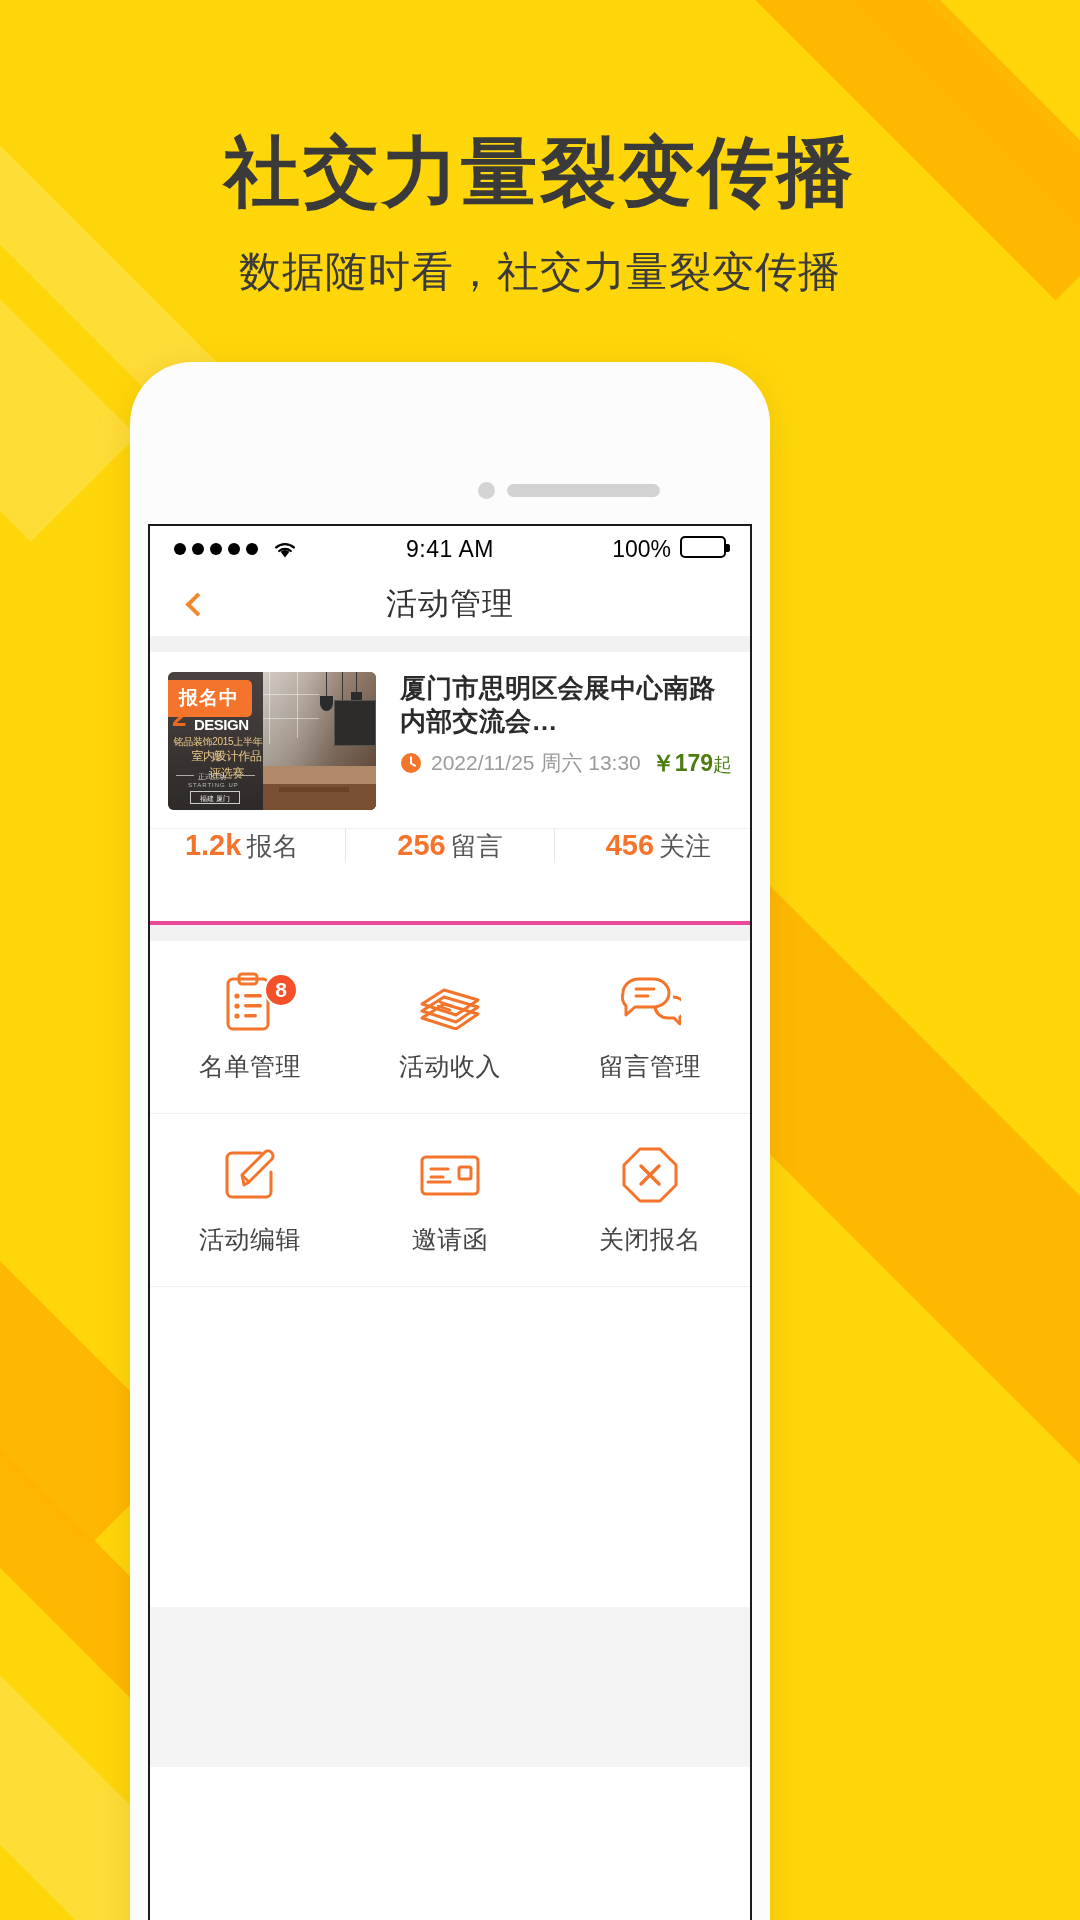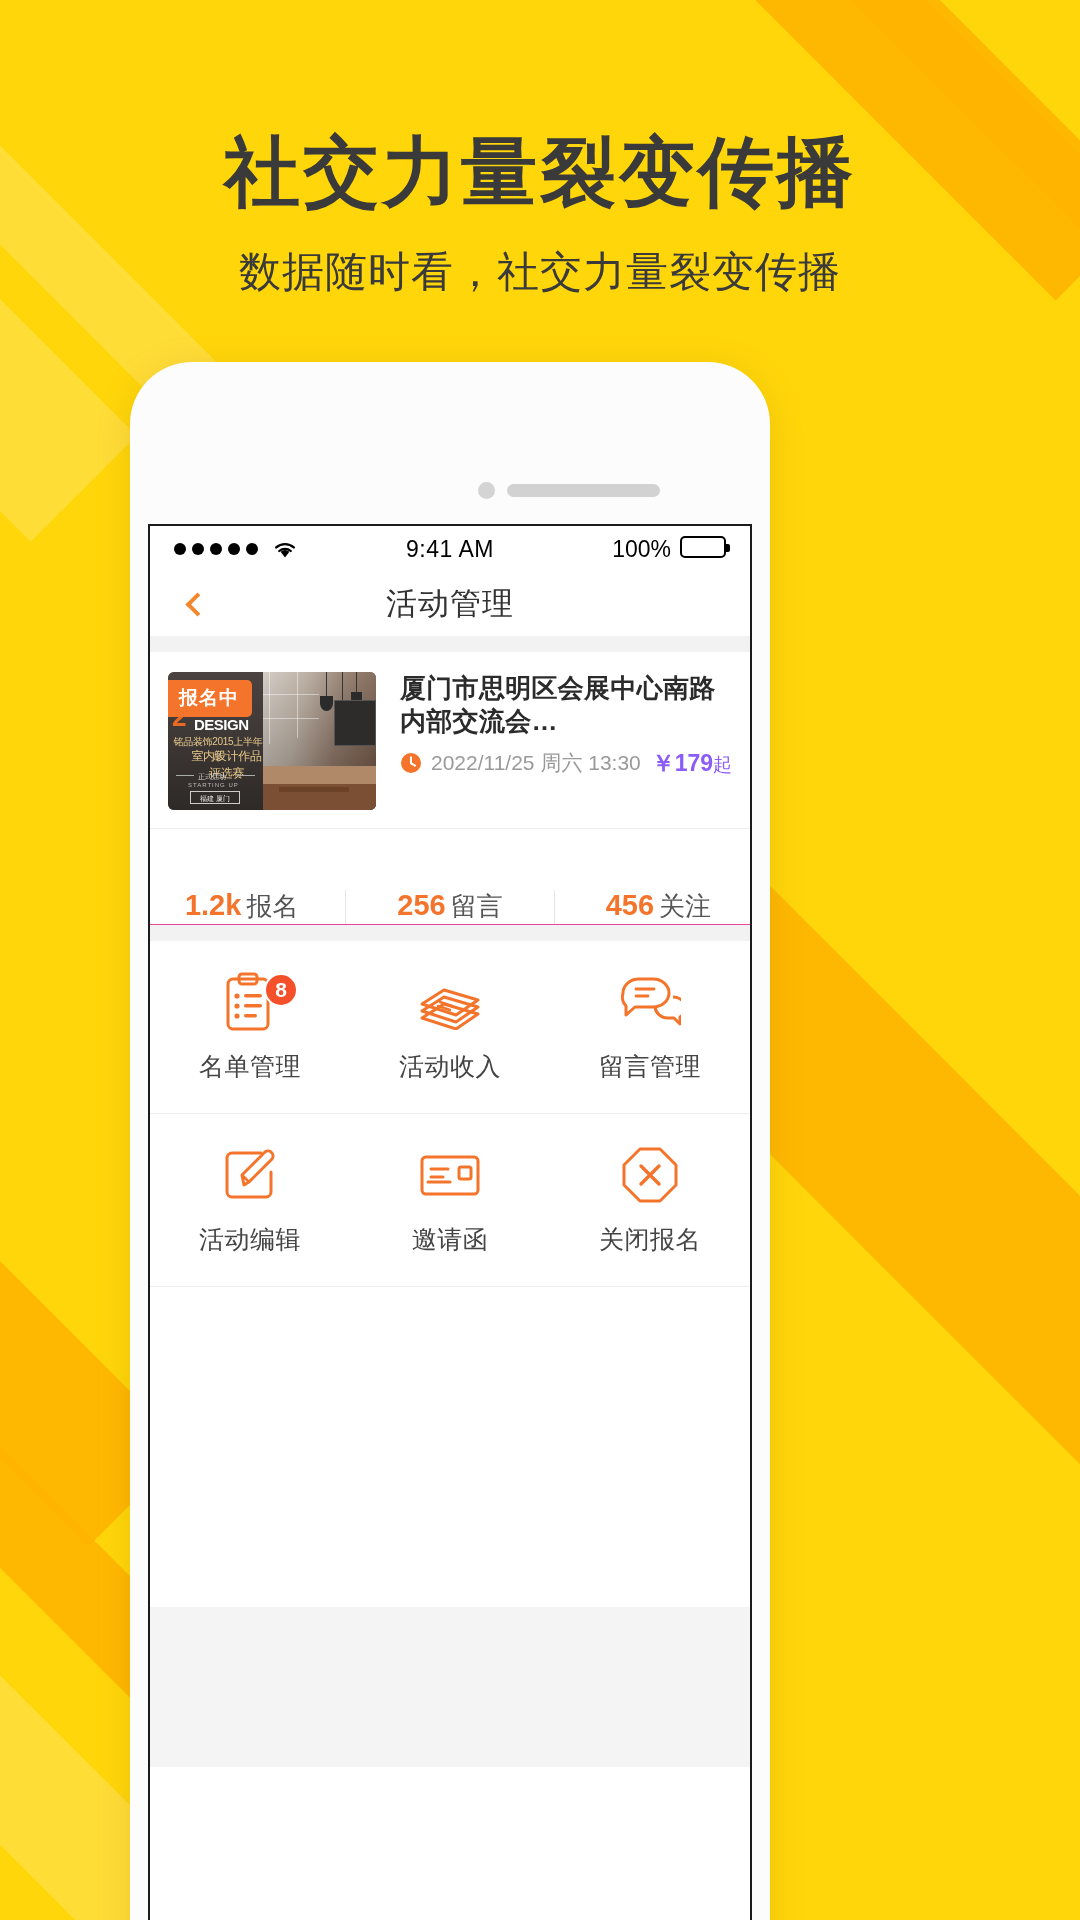--- a/index.html
+++ b/index.html
@@ -165,29 +165,29 @@
   #event-title {
     font-size: 26px; font-weight: bold; color: #2b2b2b;
     line-height: 1.28; letter-spacing: .3px;
   }
   .event-meta {
     display: flex; align-items: center; margin-top: 9px;
     font-size: 21px; color: #9A9A9A;
   }
   .meta-ic { margin-right: 9px; flex-shrink: 0; display:block; }
   #event-price {
-    margin-left: auto; color: #8b5cf6; font-weight: bold; font-size: 23px;
+    margin-left: auto; color: #4d7c0f; font-weight: bold; font-size: 23px;
     white-space: nowrap;
   }
   #event-price .unit { font-size: 19px; font-weight: normal; }
 
   
   #stats-row {
-    background: #fff; display: flex; align-items: flex-end;
-    height: 96px; border-bottom: 1px solid #ec4899; gap: 12px;
+    background: #fff; display: flex; align-items: flex-start;
+    height: 96px; border-bottom: 4px solid #ec4899; gap: 12px;
   }
   .stat-cell {
     flex: 1; text-align: center; font-size: 26px; color: #555;
   }
   .stat-num { color: #F4742B; font-weight: bold; font-size: 29px; margin-right: 5px; }
   .stat-div { width: 1px; height: 34px; background: #E6E6E6; }
 
   #stats-gap { height: 16px; background: #F2F2F2; }
 
   

